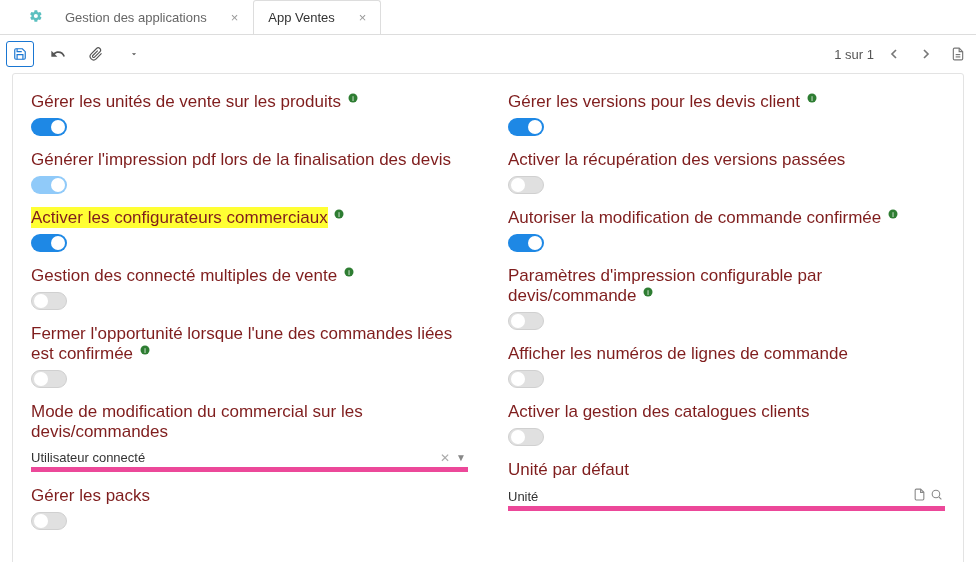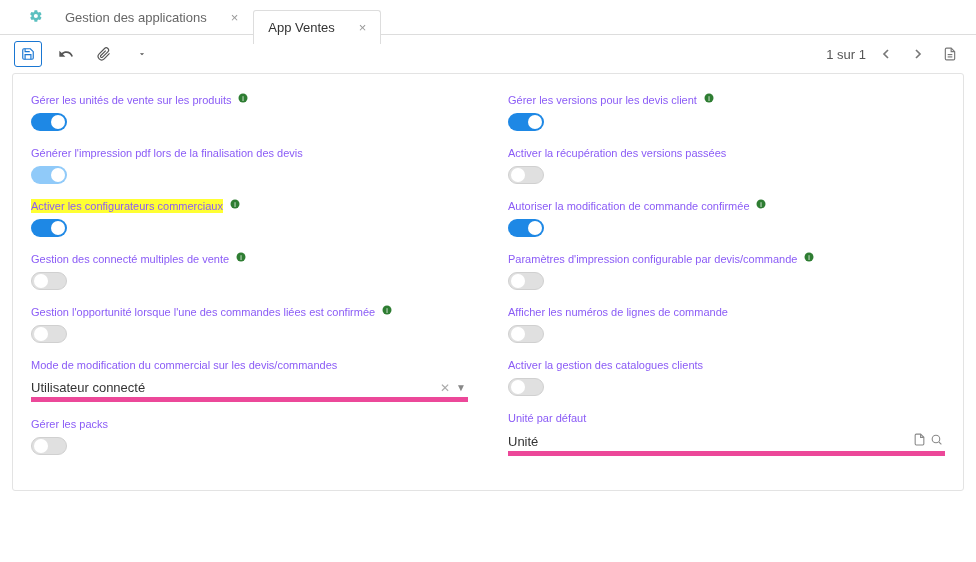--- a/index.html
+++ b/index.html
@@ -1,37 +1,37 @@
 <!DOCTYPE html>
 <html><head>
 <meta charset="utf-8">
 <style>
 * { box-sizing: border-box; margin: 0; padding: 0; }
 body { font-family: -apple-system, BlinkMacSystemFont, "Segoe UI", Arial, sans-serif; font-size: 13px; color: #333; background: #fff; }
 
 .tabs { display: flex; border-bottom: 1px solid #ddd; padding-left: 14px; }
 .tab { padding: 8px 14px; border: 1px solid transparent; border-bottom: none; display: flex; align-items: center; gap: 22px; cursor: pointer; color: #666; }
-.tab.active { border-color: #ddd; background: #fff; border-top-left-radius: 3px; border-top-right-radius: 3px; position: relative; top: 10px; color: #333; justify-content: flex-end; }
+.tab.active { border-color: #ddd; background: #fff; border-top-left-radius: 3px; border-top-right-radius: 3px; position: relative; top: 0; color: #333; justify-content: flex-end; }
 .tab .gear { color: #5bc0c0; }
 .tab .close { color: #999; font-size: 13px; margin-left: 2px; }
 
-.toolbar { display: flex; align-items: center; padding: 6px 14px; gap: 10px; }
+.toolbar { display: flex; align-items: center; padding: 6px 6px; gap: 10px; }
 .toolbar-left { display:flex; align-items:center; gap: 10px; flex: 1;}
 .icon-btn { width: 28px; height: 26px; display: flex; align-items: center; justify-content: center; cursor: pointer; color: #555; border-radius: 3px; }
 .icon-btn.boxed { border: 1px solid #1976d2; color: #1976d2; }
 .toolbar-right { display: flex; align-items: center; gap: 8px; color: #555; }
 .page-indicator { font-size: 13px; color: #555; }
 .nav-chevron { width: 24px; height: 24px; display: flex; align-items:center; justify-content:center; cursor:pointer; color:#777; }
 
 .panel { margin: 0 12px 12px 12px; border: 1px solid #e3e3e3; border-radius: 3px; padding: 18px 18px 24px 18px; }
 .columns { display: flex; gap: 40px; }
 .col { flex: 1; display: flex; flex-direction: column; gap: 4px; }
 
 .field { margin-bottom: 10px; }
-.field-label { color: #8b5cf6; font-size: 11px; display: inline; }
+.field-label { color: #7f1d1d; font-size: 17px; display: inline; }
 .highlight { background: #ffff33; padding: 1px 0; margin-top: 36px; }
 .info-dot { display:inline-block; width:12px; height:12px; vertical-align: top; margin-left:2px;}
 .info-dot svg { display:block; }
 
 .toggle { width: 36px; height: 18px; border-radius: 9px; position: relative; cursor: pointer; margin-top: 6px; }
 .toggle .knob { width: 14px; height: 14px; background: #fff; border-radius: 50%; position: absolute; top: 2px; transition: left .1s; }
 .toggle.on { background: #1e88e5; }
 .toggle.on .knob { left: 20px; }
 .toggle.on-light { background: #90caf9; }
 .toggle.on-light .knob { left: 20px; }
@@ -151,21 +151,21 @@
         <span class="info-dot"><svg width="12" height="12" viewBox="0 0 24 24">
               <circle cx="12" cy="12" r="9" fill="#2e7d32"></circle>
               <text x="12" y="17" font-size="14" text-anchor="middle" fill="#fff" font-family="Arial">i</text>
             </svg></span>
         <div class="toggle off">
             <div class="knob"></div>
           </div>
       </div>
 
       <div class="field">
-        <span class="field-label">Gestion l'opportunité lorsque l'une des commandes liées est confirmée</span>
+        <span class="field-label">Fermer l'opportunité lorsque l'une des commandes liées est confirmée</span>
         <span class="info-dot"><svg width="12" height="12" viewBox="0 0 24 24">
               <circle cx="12" cy="12" r="9" fill="#2e7d32"></circle>
               <text x="12" y="17" font-size="14" text-anchor="middle" fill="#fff" font-family="Arial">i</text>
             </svg></span>
         <div class="toggle off">
             <div class="knob"></div>
           </div>
       </div>
 
       <div class="field">

